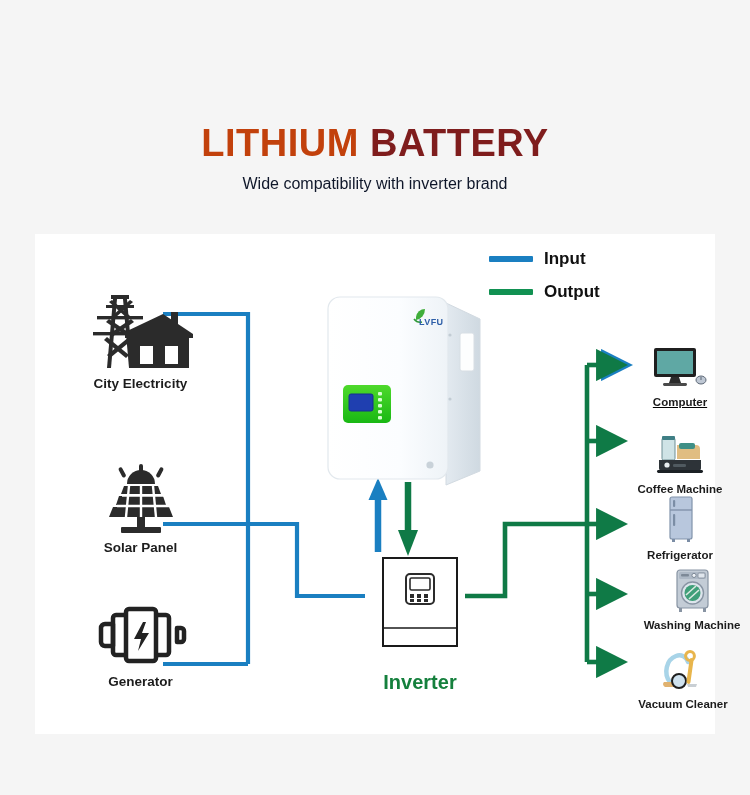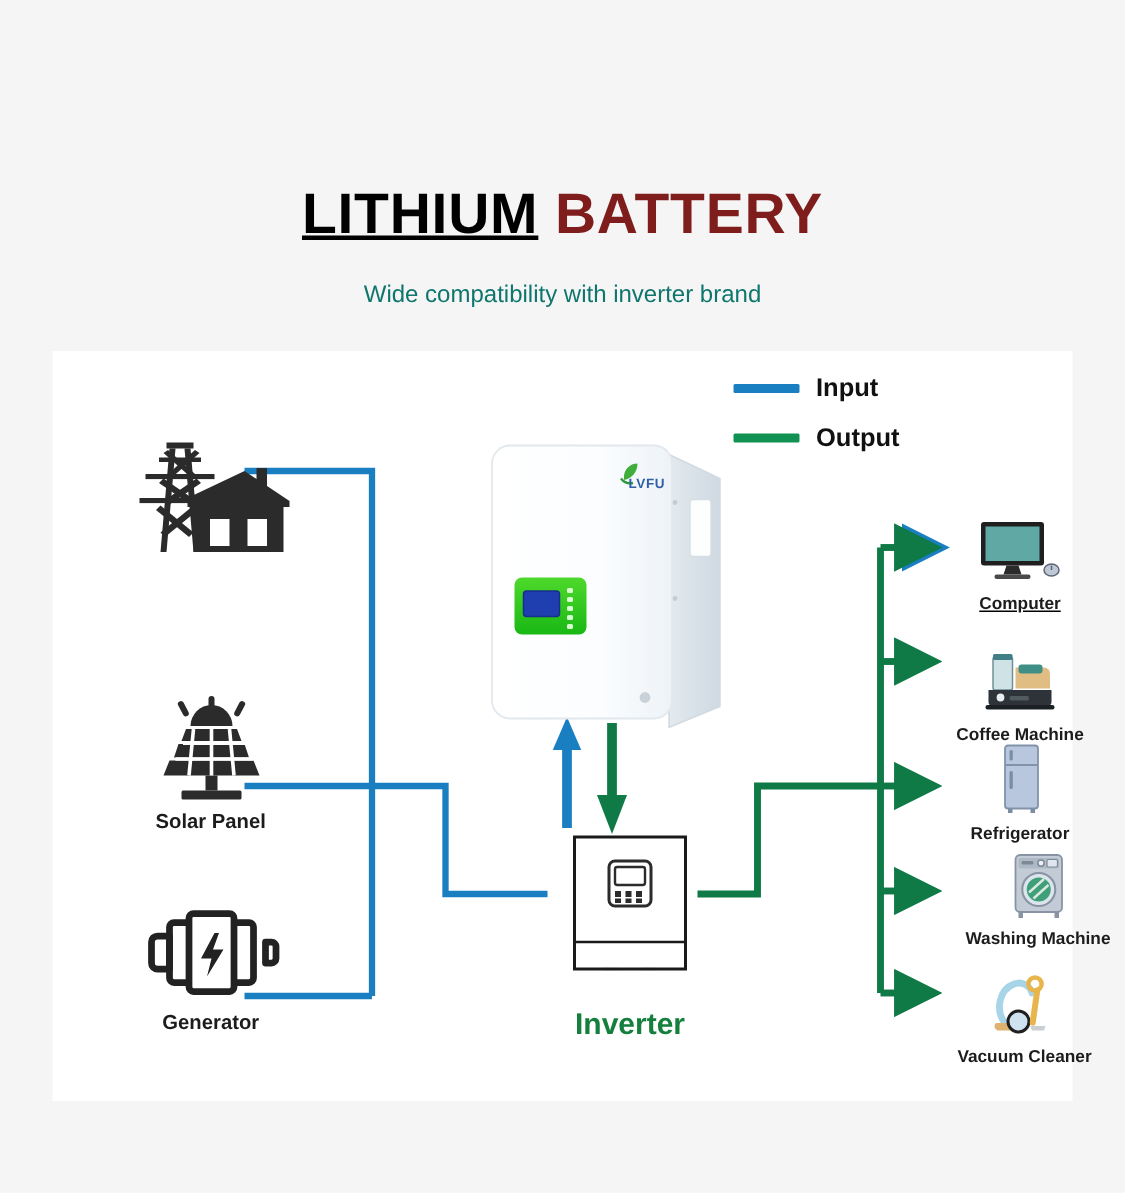--- a/index.html
+++ b/index.html
@@ -7,23 +7,23 @@
     width: 750px; height: 795px;
     background: #f5f5f5;
     font-family: "Liberation Sans", sans-serif;
     overflow: hidden;
   }
   .page { position: relative; width: 750px; height: 795px; background: #f5f5f5; }
 
   
   .header { position: absolute; top: 0; left: 0; width: 750px; text-align: center; }
   .title { margin-top: 124px; font-size: 38px; font-weight: bold; letter-spacing: .5px; line-height: 1.05; }
-  .title .green { color: #000000; text-decoration: underline; }
+  .title .green { color: #c2410c; }
   .title .dark  { color: #7f1d1d; }
-  .subtitle { margin-top: 24px; font-size: 16px; color: #0f766e; font-weight: normal; }
+  .subtitle { margin-top: 11px; font-size: 16px; color: #0f172a; font-weight: normal; }
 
   
   .panel {
     position: absolute; left: 35px; top: 234px;
     width: 680px; height: 500px;
     background: #ffffff;
   }
 
   
   .legend { position: absolute; left: 454px; top: 12px; }
@@ -148,20 +148,21 @@
 
           <path d="M40,40 L78,22 L108,42 L108,46 L40,46 z"></path>
           <rect x="44" y="44" width="60" height="32"></rect>
           <rect x="86" y="20" width="7" height="12"></rect>
         </g>
         <g fill="#ffffff">
           <rect x="55" y="54" width="13" height="18"></rect>
           <rect x="80" y="54" width="13" height="18"></rect>
         </g>
       </svg>
+      <span class="label">City Electricity</span>
     </div>
 
     <div class="node node-solar">
       <svg class="icon" width="100" height="70" viewBox="0 0 100 70">
         <g fill="#2b2b2b">
 
           <rect x="48" y="0" width="4" height="11" rx="2"></rect>
           <rect x="29" y="3" width="4" height="11" rx="2" transform="rotate(-28 31 8)"></rect>
           <rect x="67" y="3" width="4" height="11" rx="2" transform="rotate(28 69 8)"></rect>
           <path d="M36,20 a14,14 0 0 1 28,0 z"></path>

